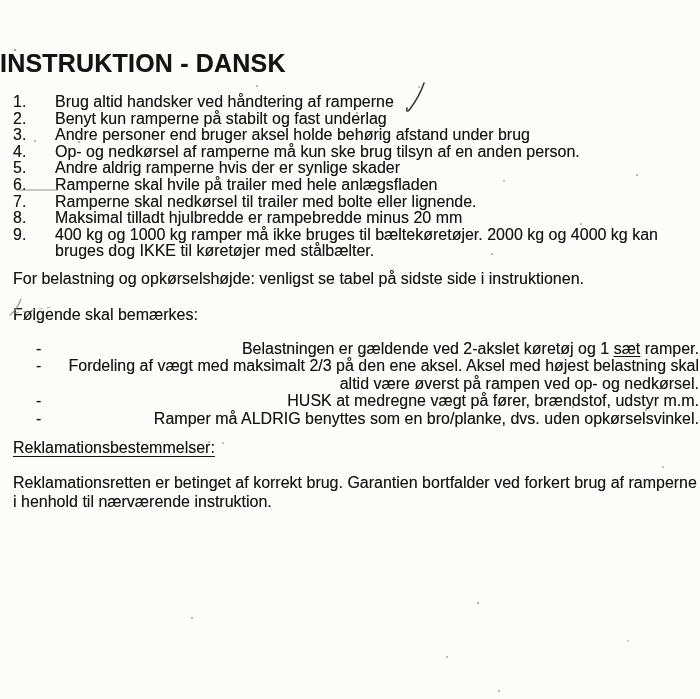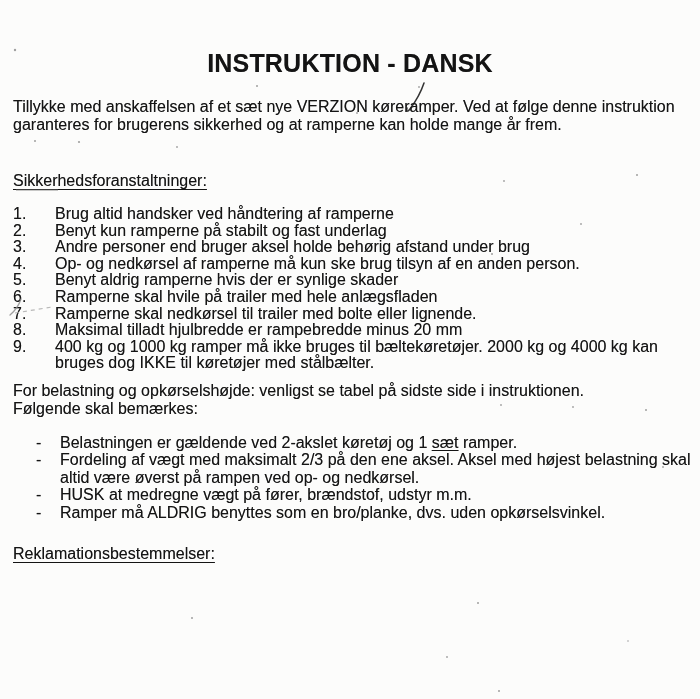--- a/index.html
+++ b/index.html
@@ -8,21 +8,20 @@
     background:#fcfcfb;
     font-family:"Liberation Sans", sans-serif;
     color:#141414;
     position:relative;
     overflow:hidden;
     text-shadow:0 0 .45px rgba(0,0,0,.45); 
   }
   .page{position:absolute;inset:0;}
   .title{
     margin:49px 0 0 0;
-    text-align:center;
     font-size:25px;
     font-weight:bold;
     line-height:28px;
     letter-spacing:.2px;
   }
   .para{
     margin-left:13px;
     width:684px;
     font-size:16px;
     line-height:18px;
@@ -31,76 +30,74 @@
   .heading{
     margin:0 0 0 13px;
     font-size:16px;
     line-height:17px;
     text-decoration:underline;
     text-underline-offset:3px;
     text-decoration-thickness:1.4px;
   }
   .h-safety{margin-top:38px;}
   .h-load{margin-top:9px;}
-  .h-warranty{margin-top:24px;}
+  .h-warranty{margin-top:12px;}
   .numlist{
     margin:17px 0 0 13px;
     width:681px;
     font-size:16px;
     line-height:16.6px;
   }
   .numrow{display:flex;}
   .numrow .num{flex:0 0 42px;}
   .numrow .txt{flex:1 1 auto;}
   .load-intro{margin-top:10px;}
-  .notes-intro{}
+  .notes-intro{margin-top:18px;}
   .dashlist{
     margin:16px 0 0 36px;
     width:663px;
     font-size:16px;
     line-height:17.5px;
   }
   .dashrow{display:flex;}
   .dashrow .dash{flex:0 0 24px;}
-  .dashrow .txt{flex:1 1 auto;}
+  .dashrow .txt{flex:1 1 auto;text-align:right;}
   .u{text-decoration:underline;text-underline-offset:2px;}
   .warranty-body{margin-top:17px;line-height:19px;}
   .artifacts{position:absolute;left:0;top:0;pointer-events:none;}
 </style>
 </head>
 <body>
 
 <div class="page">
 
   <div class="title">INSTRUKTION - DANSK</div>
 
-  <div class="para intro">Tillykke med anskaffelsen af et sæt nye VERZION køreramper. Ved at følge denne instruktion garanteres for brugerens sikkerhed og at ramperne kan holde mange år frem.</div>
 
-  <div class="heading h-safety">Sikkerhedsforanstaltninger:</div>
 
   <div class="numlist">
     <div class="numrow">
       <span class="num">1.</span>
       <span class="txt">Brug altid handsker ved håndtering af ramperne</span>
     </div>
     <div class="numrow">
       <span class="num">2.</span>
       <span class="txt">Benyt kun ramperne på stabilt og fast underlag</span>
     </div>
     <div class="numrow">
       <span class="num">3.</span>
       <span class="txt">Andre personer end bruger aksel holde behørig afstand under brug</span>
     </div>
     <div class="numrow">
       <span class="num">4.</span>
       <span class="txt">Op- og nedkørsel af ramperne må kun ske brug tilsyn af en anden person.</span>
     </div>
     <div class="numrow">
       <span class="num">5.</span>
-      <span class="txt">Benyt aldrig ramperne hvis der er synlige skader</span>
+      <span class="txt">Andre aldrig ramperne hvis der er synlige skader</span>
     </div>
     <div class="numrow">
       <span class="num">6.</span>
       <span class="txt">Ramperne skal hvile på trailer med hele anlægsfladen</span>
     </div>
     <div class="numrow">
       <span class="num">7.</span>
       <span class="txt">Ramperne skal nedkørsel til trailer med bolte eller lignende.</span>
     </div>
     <div class="numrow">
@@ -132,20 +129,21 @@
       <span class="txt">HUSK at medregne vægt på fører, brændstof, udstyr m.m.</span>
     </div>
     <div class="dashrow">
       <span class="dash">-</span>
       <span class="txt">Ramper må ALDRIG benyttes som en bro/planke, dvs. uden opkørselsvinkel.</span>
     </div>
   </div>
 
   <div class="heading h-warranty">Reklamationsbestemmelser:</div>
 
+  <div class="para warranty-body">Reklamationsretten er betinget af korrekt brug. Garantien bortfalder ved forkert brug af ramperne i henhold til nærværende instruktion.</div>
 
 </div>
 
 <svg class="artifacts" width="700" height="699" viewBox="0 0 700 699">
 
   <path d="M424,83 C421,92 416,101 410,109 C408,112 406,112 407,108" fill="none" stroke="#1d1d1d" stroke-width="1.5" stroke-linecap="round" opacity="0.9"></path>
 
   <g>
     <path d="M21,299 C19,305 16,310 10,315" fill="none" stroke="#8e8e8e" stroke-width="1.3" stroke-linecap="round" opacity="0.85"></path>
     <path d="M15,313 L52,307" fill="none" stroke="#a8a8a8" stroke-width="1.2" stroke-dasharray="4 4" opacity="0.8"></path>

